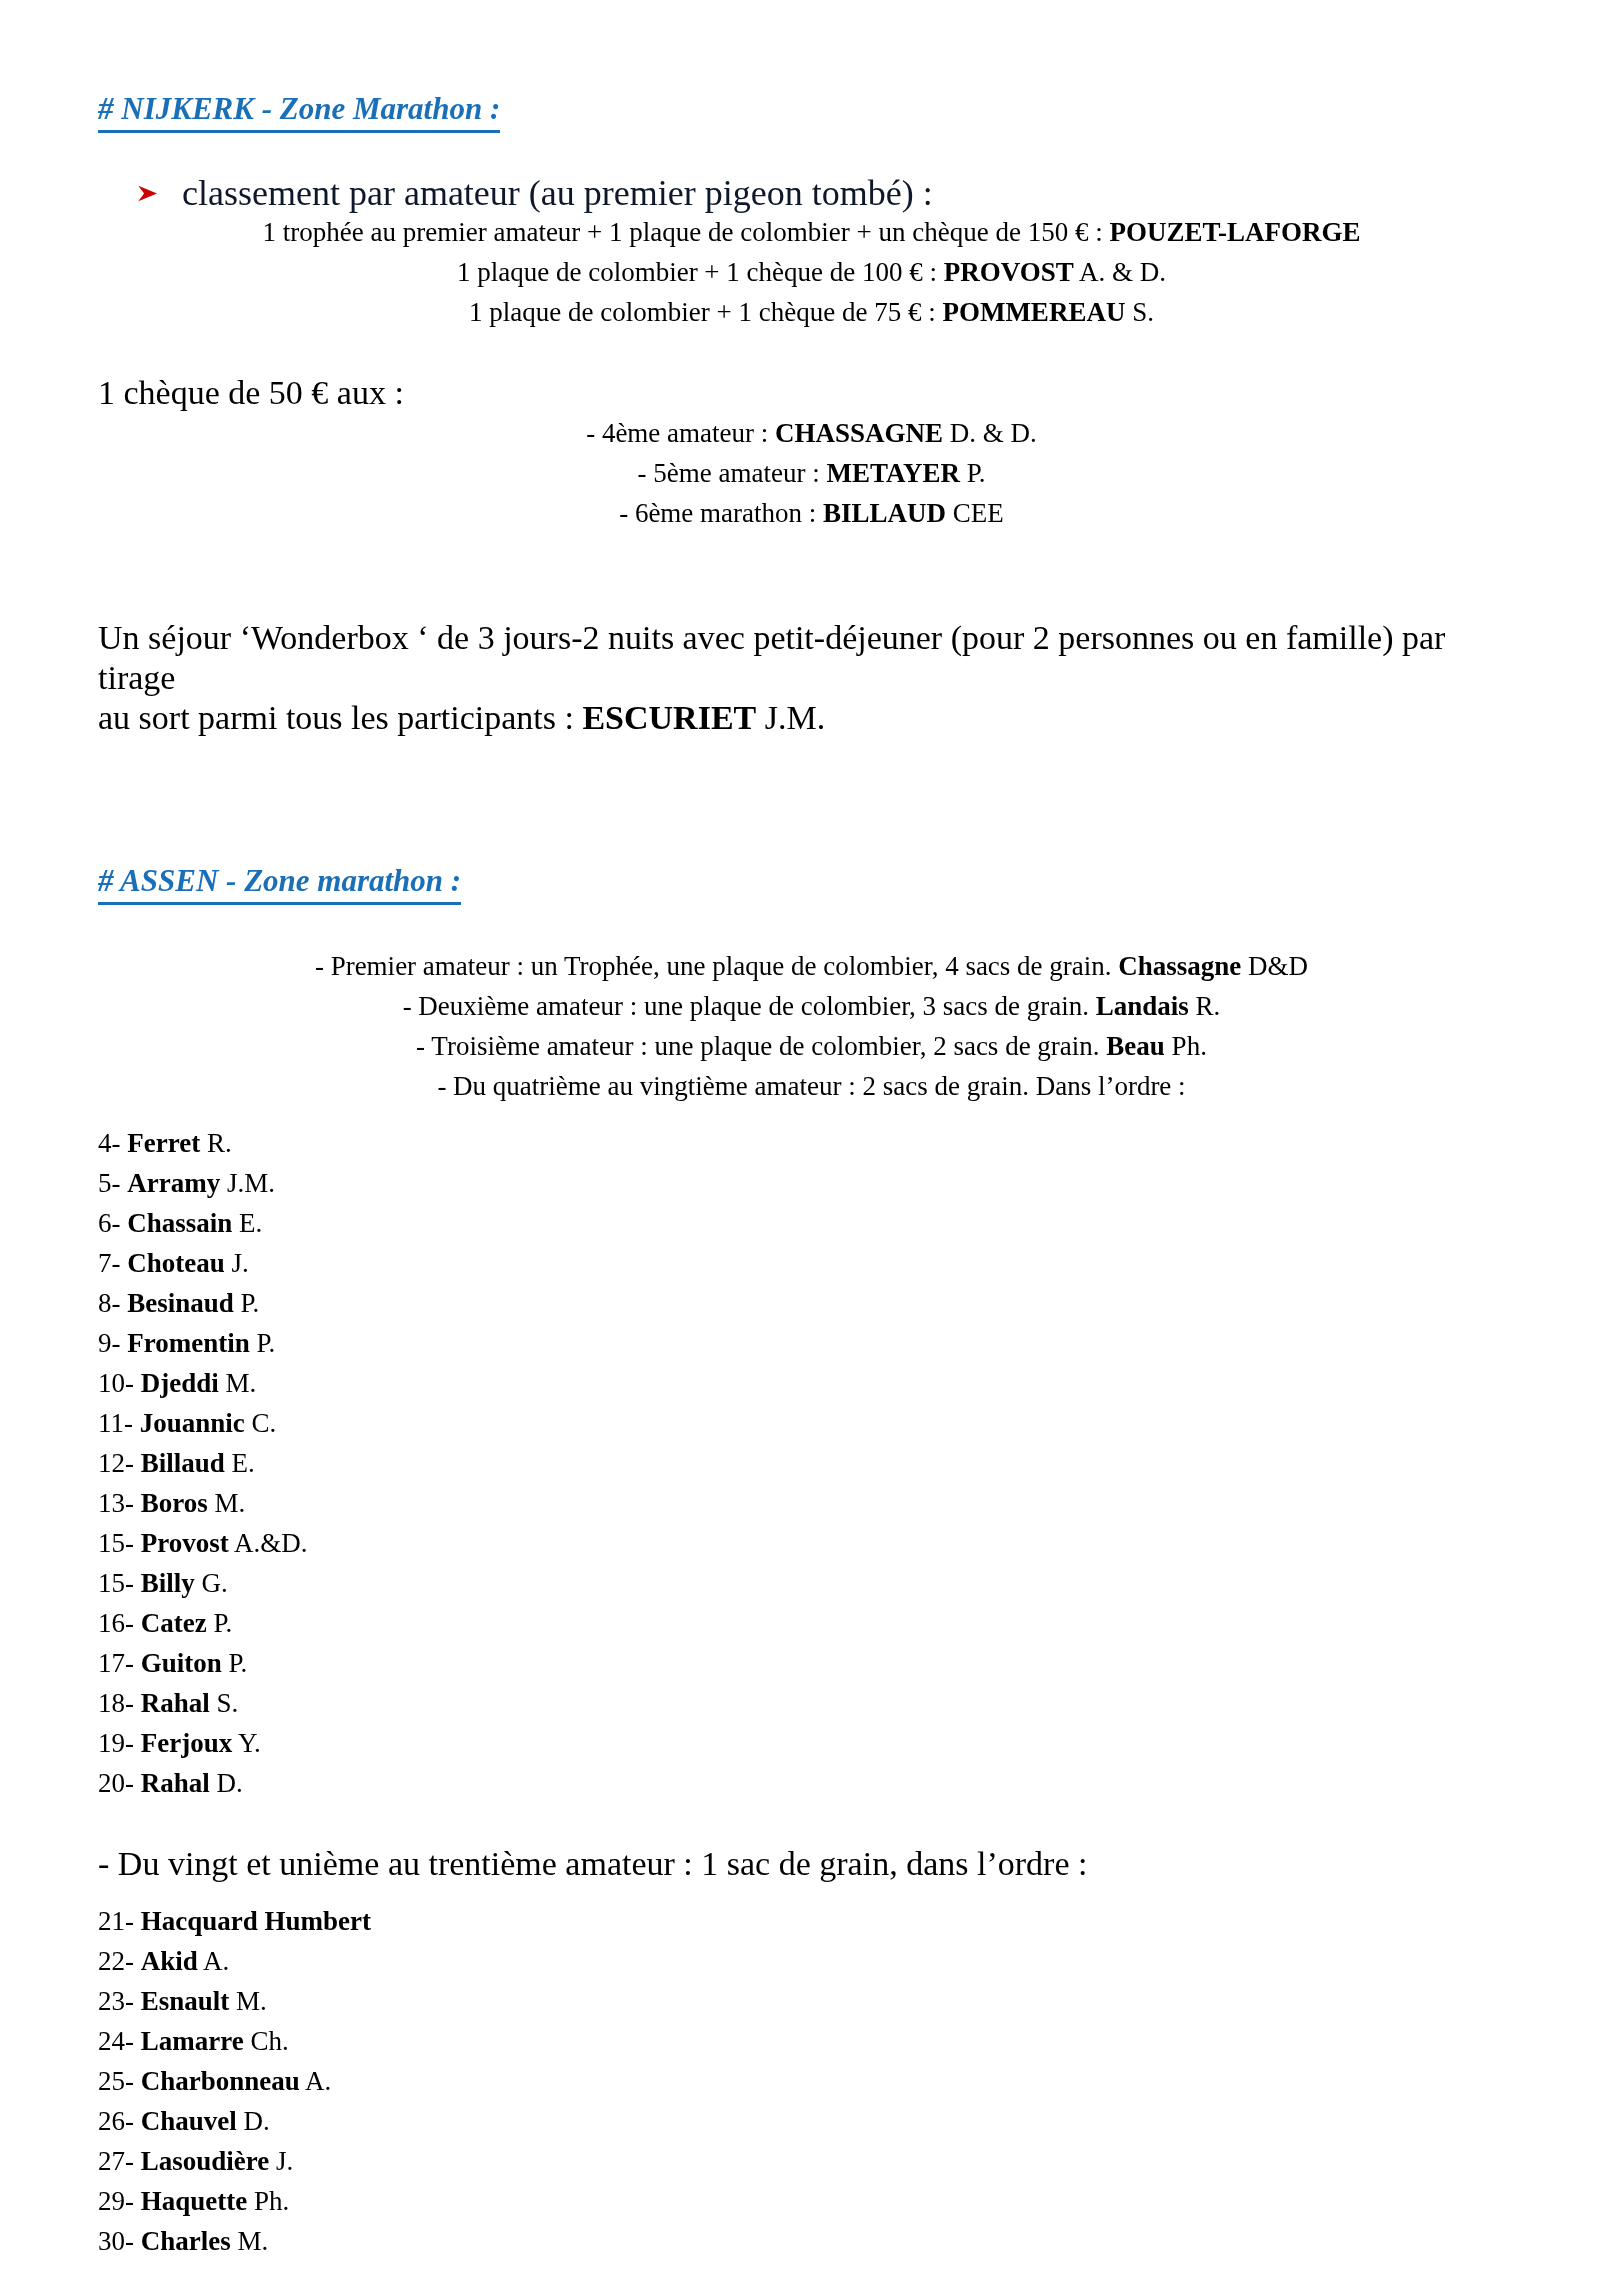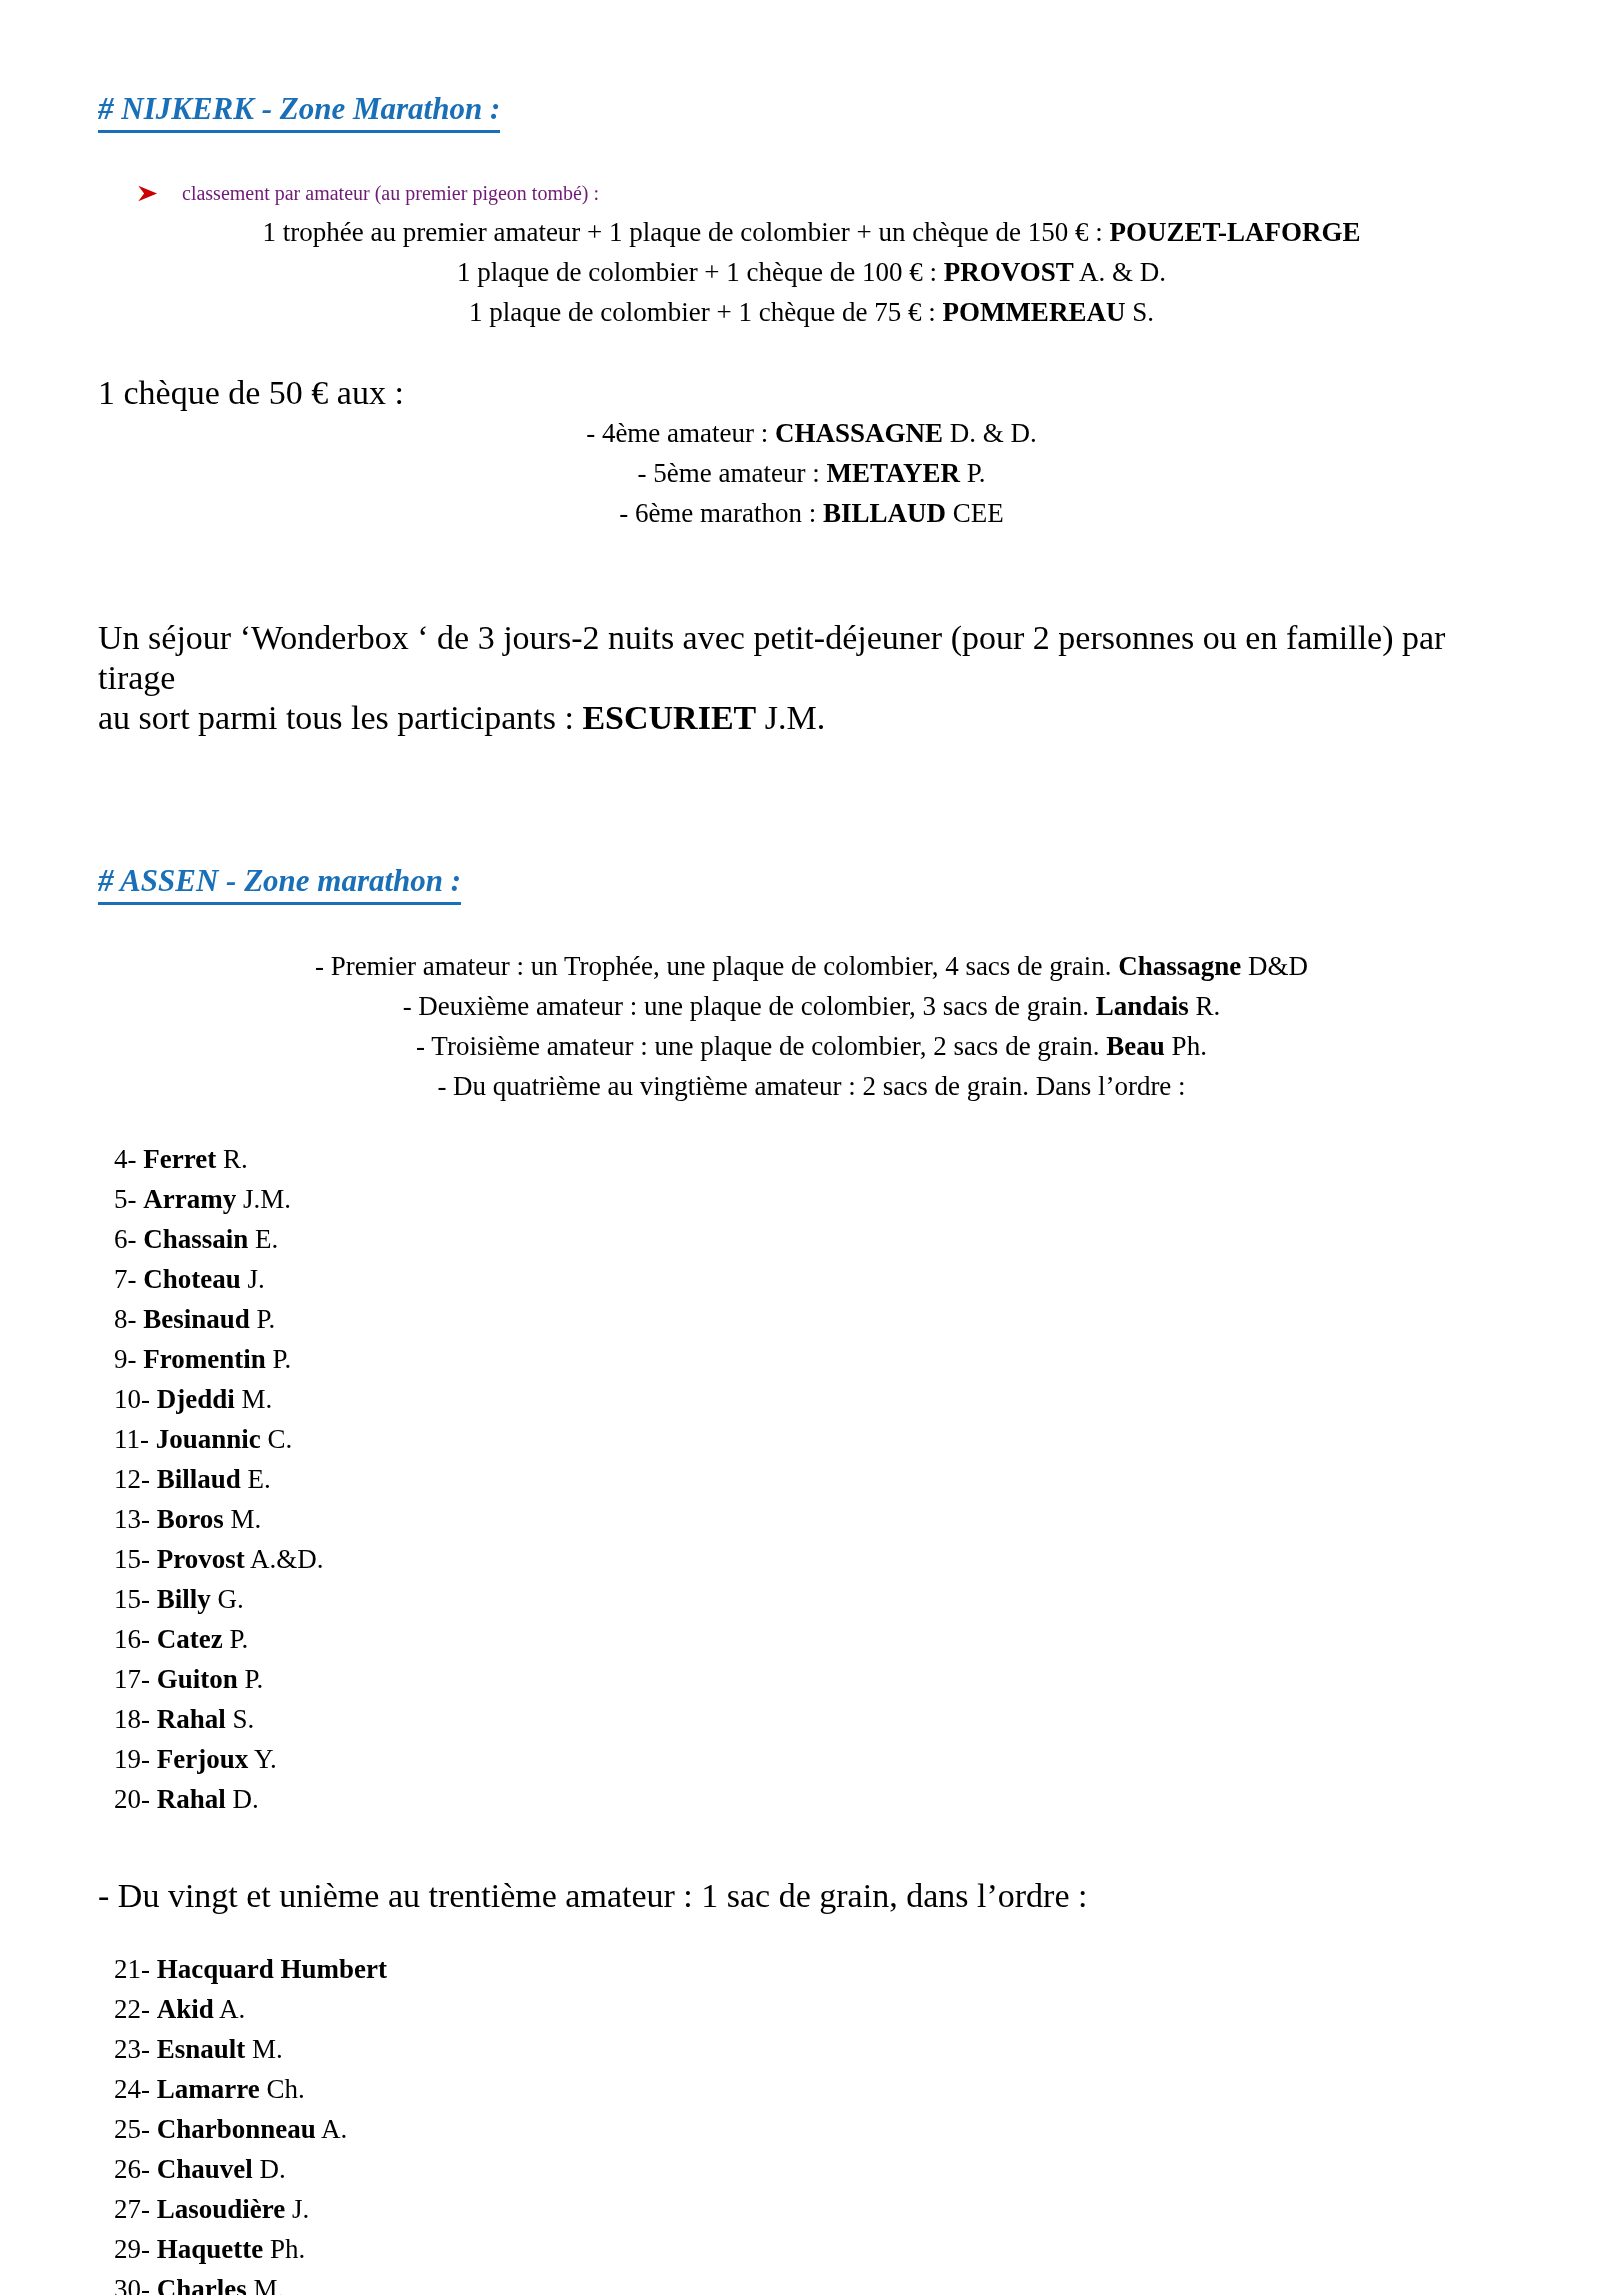--- a/index.html
+++ b/index.html
@@ -53,42 +53,42 @@
   .para b, .bold {
     font-weight: bold;
   }
 
   .spacer-sm { height: 17px; }
   .spacer-md { height: 41px; }
   .spacer-xl { height: 85px; }
 
   
   .bullet-line {
-    color: #701a75;
-    font-size: 20px;
+    color: #0f172a;
+    font-size: 36px;
     line-height: 38px;
     margin: 0 0 0 0;
     padding-left: 84px;
     position: relative;
     white-space: pre;
   }
   .bullet-line .arrow-bullet {
     position: absolute;
     left: 39px;
     top: 0;
     color: #cc0000;
     font-size: 26px;
     line-height: 38px;
   }
   .bullet-line .arrow-bullet svg { display: block; margin-top: 10.5px; }
 
   
   .rank-list {
     list-style: none;
-    margin: 16px;
+    margin: 0;
     padding: 0;
   }
   .rank-list li {
     font-size: 27px;
     line-height: 40px;
     white-space: pre;
   }
   .rank-list li .rank-num { font-weight: normal; }
   .rank-list li .rank-name { font-weight: bold; }
   .rank-list li .rank-initials { font-weight: normal; }

